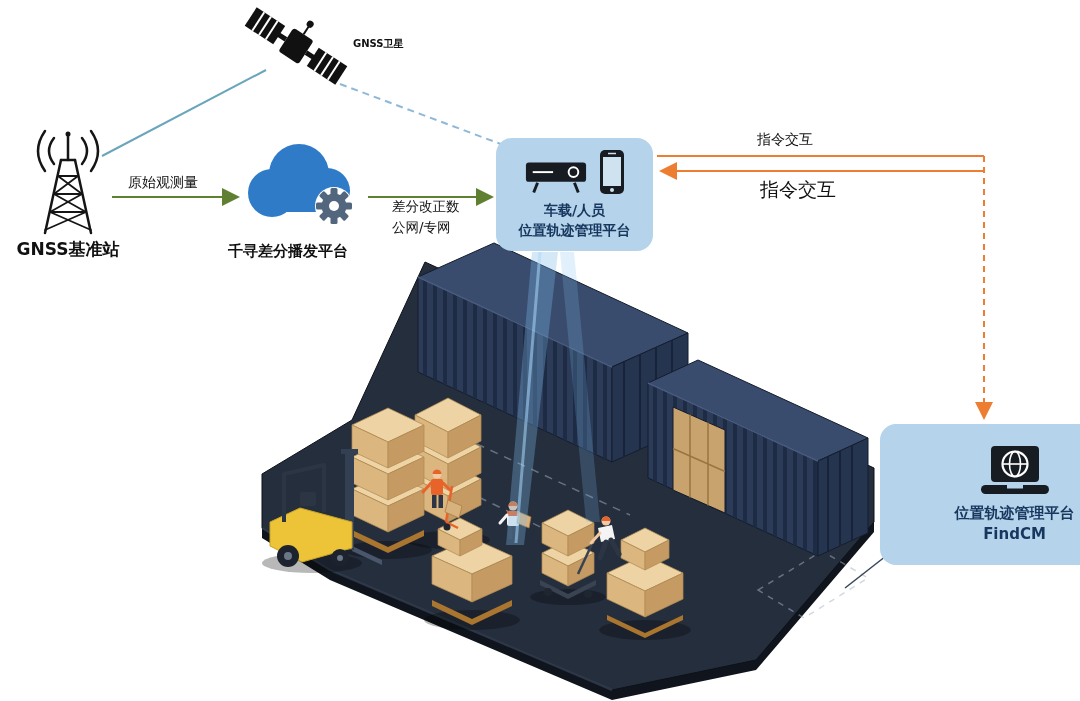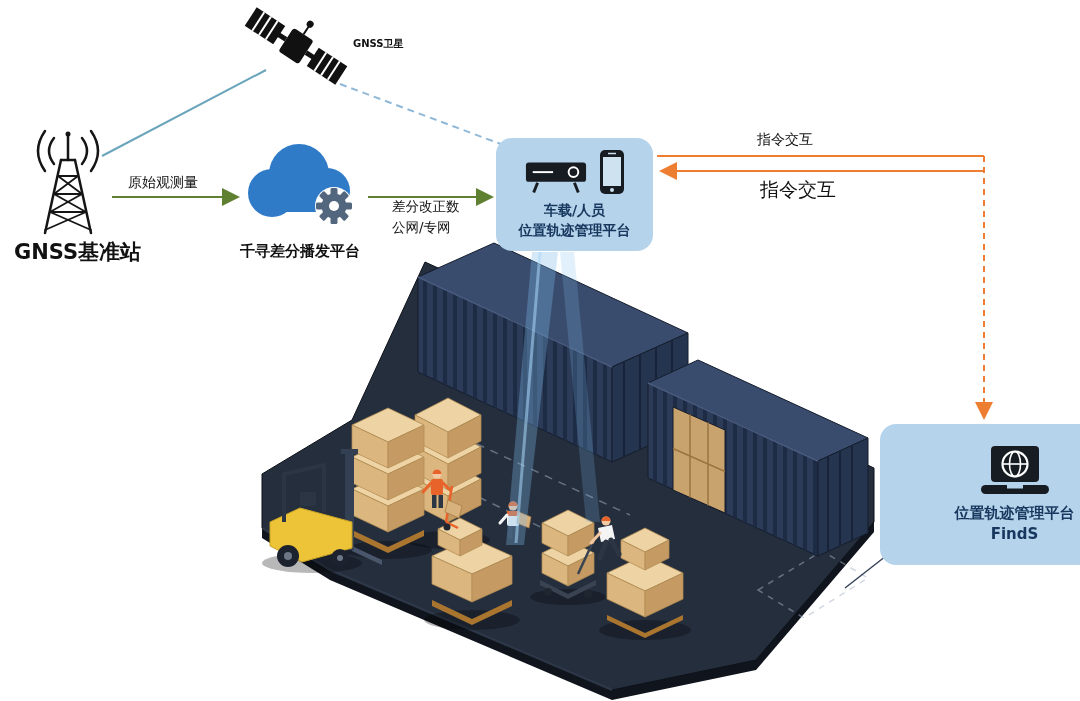--- a/index.html
+++ b/index.html
@@ -3,22 +3,22 @@
 <meta charset="utf-8">
 <style>
   html,body{margin:0;padding:0;background:#fff;}
   .canvas{
     position:relative;width:1080px;height:701px;background:#ffffff;overflow:hidden;
     font-family:"DejaVu Sans","Liberation Sans",sans-serif;color:#111;
   }
   .scene-svg{position:absolute;left:0;top:0;width:1080px;height:701px;}
   .lbl{position:absolute;color:#111;white-space:nowrap;}
   .l-sat{left:353px;top:37px;font-size:10px;font-weight:600;}
-  .l-bs{left:14px;top:238px;width:108px;text-align:center;font-size:21px;font-weight:600;}
-  .l-cloud{left:208px;top:241px;width:184px;text-align:center;font-size:15px;font-weight:600;line-height:1.45;white-space:normal;}
+  .l-bs{left:14px;top:238px;width:108px;text-align:center;font-size:17px;font-weight:600;}
+  .l-cloud{left:196px;top:241px;width:184px;text-align:center;font-size:15px;font-weight:600;line-height:1.45;white-space:normal;}
   .l-cloud .sub{font-weight:700;}
   .l-raw{left:128px;top:174px;font-size:14px;font-weight:500;}
   .l-corr{left:392px;top:152px;font-size:13.5px;font-weight:500;line-height:1.55;white-space:normal;margin-top:44px;}
   .l-pos{left:757px;top:131px;font-size:14px;font-weight:500;}
   .l-cmd{left:760px;top:177px;font-size:19px;font-weight:500;}
   .panel{
     position:absolute;background:#b5d3ea;border-radius:16px;
     display:flex;flex-direction:column;align-items:center;justify-content:center;
   }
   .p-term{left:496px;top:138px;width:157px;height:113px;}
@@ -341,16 +341,16 @@
   <div class="panel p-finds">
     <svg width="78" height="52" viewBox="0 0 78 52" style="margin-bottom:6px">
       <rect x="15" y="1" width="48" height="36" rx="4" fill="#171c22"></rect>
       <circle cx="39" cy="19" r="12.5" fill="none" stroke="#fff" stroke-width="2.2"></circle>
       <ellipse cx="39" cy="19" rx="5.5" ry="12.5" fill="none" stroke="#fff" stroke-width="1.6"></ellipse>
       <line x1="26.5" y1="19" x2="51.5" y2="19" stroke="#fff" stroke-width="1.6"></line>
       <rect x="5" y="40" width="68" height="9" rx="4.5" fill="#171c22"></rect>
       <rect x="31" y="40" width="16" height="3.5" fill="#b5d3ea"></rect>
     </svg>
     <div class="pt">位置轨迹管理平台</div>
-    <div class="pt">FindS</div>
+    <div class="pt">FindCM</div>
   </div>
 
 </div>
 
 </body></html>

